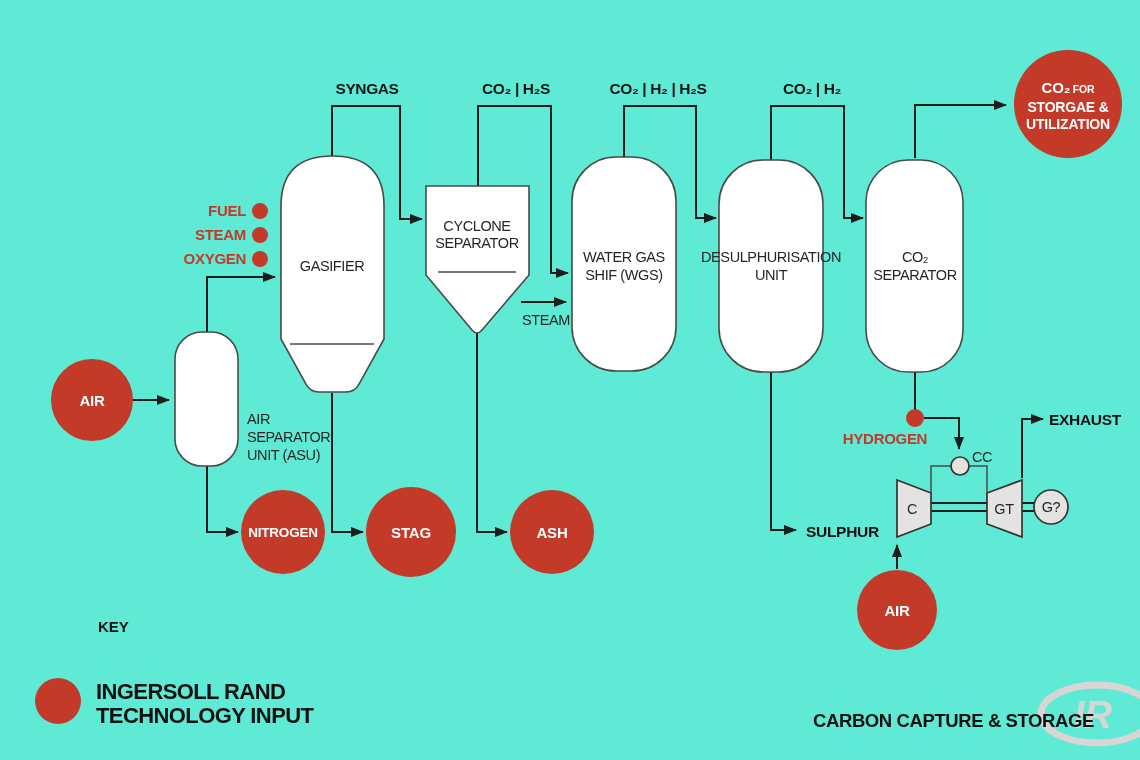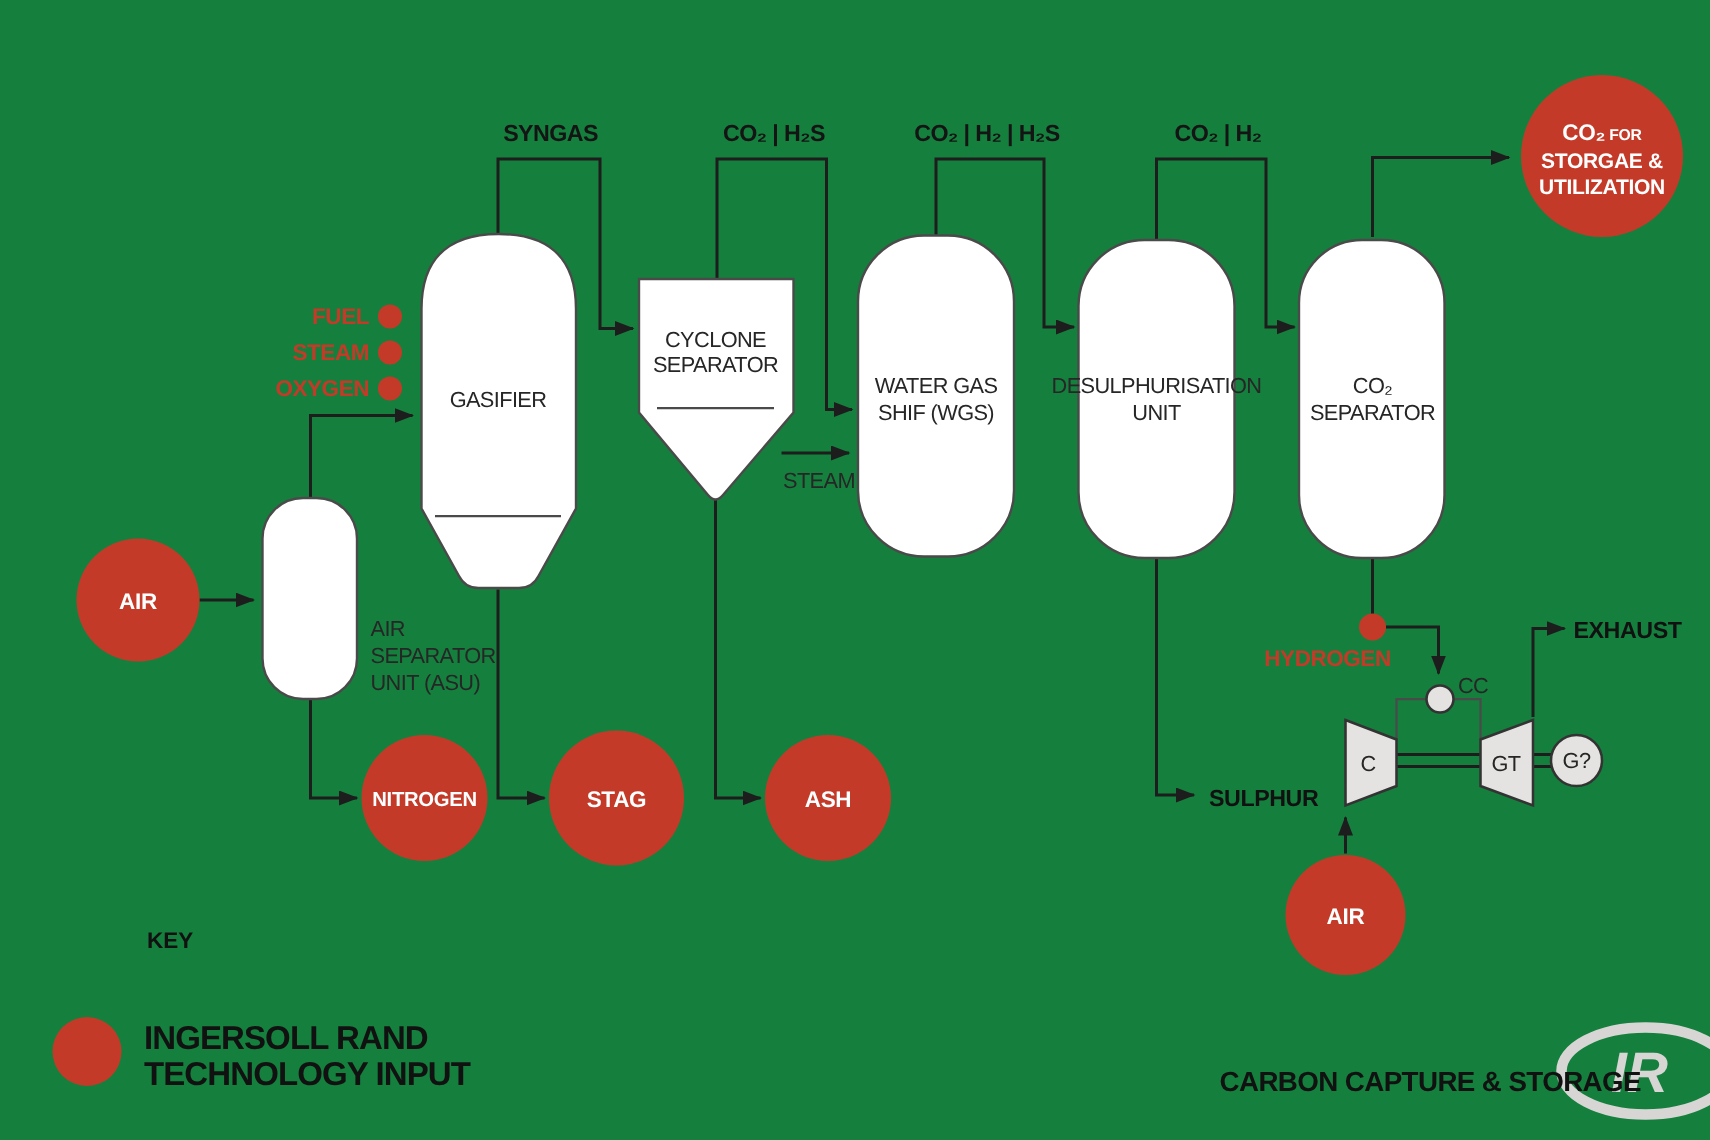--- a/index.html
+++ b/index.html
@@ -1,16 +1,16 @@
 <!DOCTYPE html>
 <html><head>
 <meta charset="utf-8">
 <style>
   html,body{margin:0;padding:0;background:#e4e3e1;}
-  #stage{position:relative;width:1140px;height:760px;background:#15803d;overflow:hidden;}
+  #stage{position:relative;width:1140px;height:760px;background:#5eead4;overflow:hidden;}
   svg{display:block;}
   text{font-family:"Liberation Sans","DejaVu Sans",sans-serif;}
   .flow-line{stroke:#1d1d1d;stroke-width:2;fill:none;}
   .vessel{stroke:#4a4a4a;stroke-width:1.6;fill:#ffffff;}
   .vline{stroke:#4a4a4a;stroke-width:1.5;fill:none;}
   .turb{stroke:#333;stroke-width:1.7;fill:#e4e3e1;}
   .redfill{fill:#c43a29;}
   .flowlbl{font-weight:bold;font-size:15.5px;fill:#141414;letter-spacing:-0.4px;}
   .vt{font-size:14.5px;fill:#262626;letter-spacing:-0.4px;}
   .redlbl{font-weight:bold;font-size:15px;fill:#c43a29;letter-spacing:-0.3px;}

